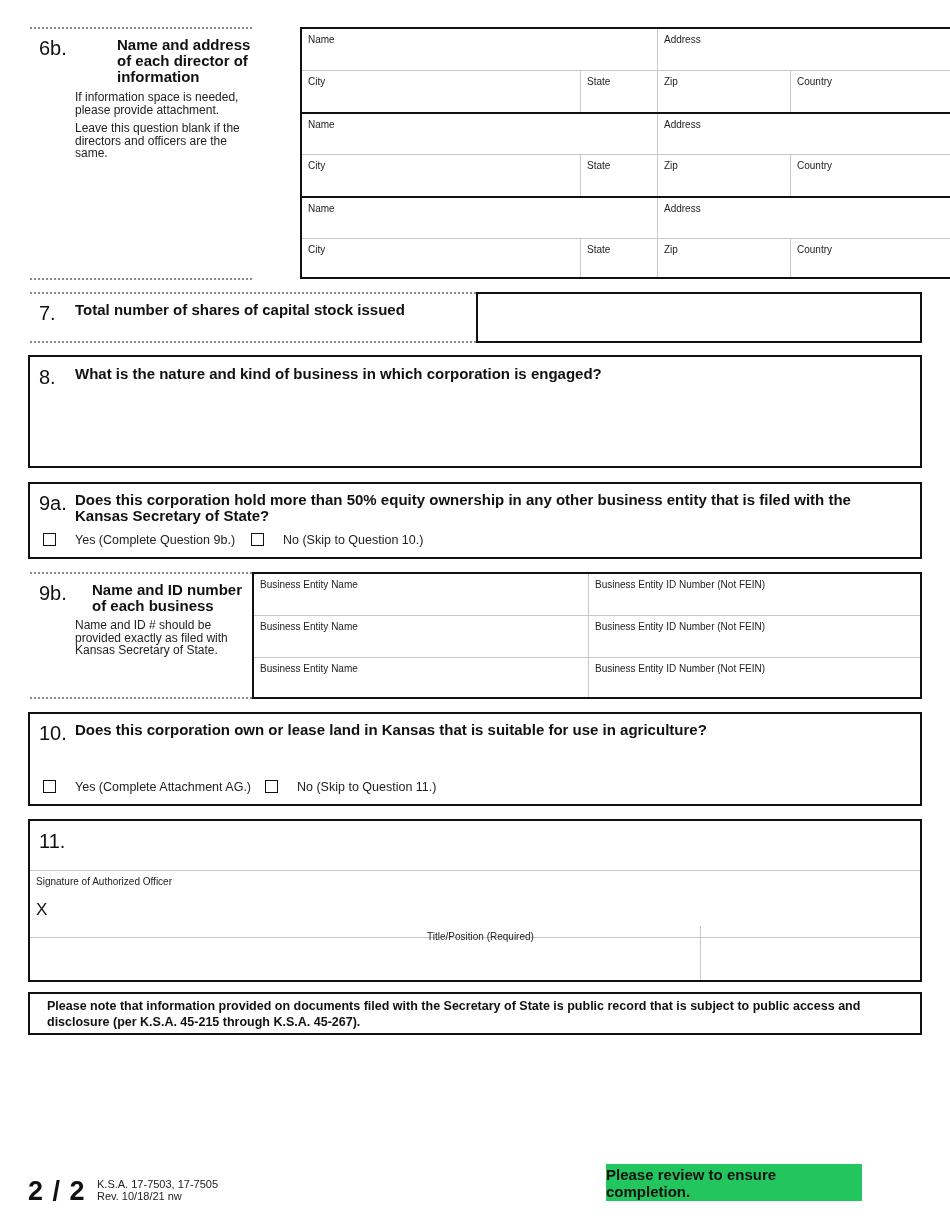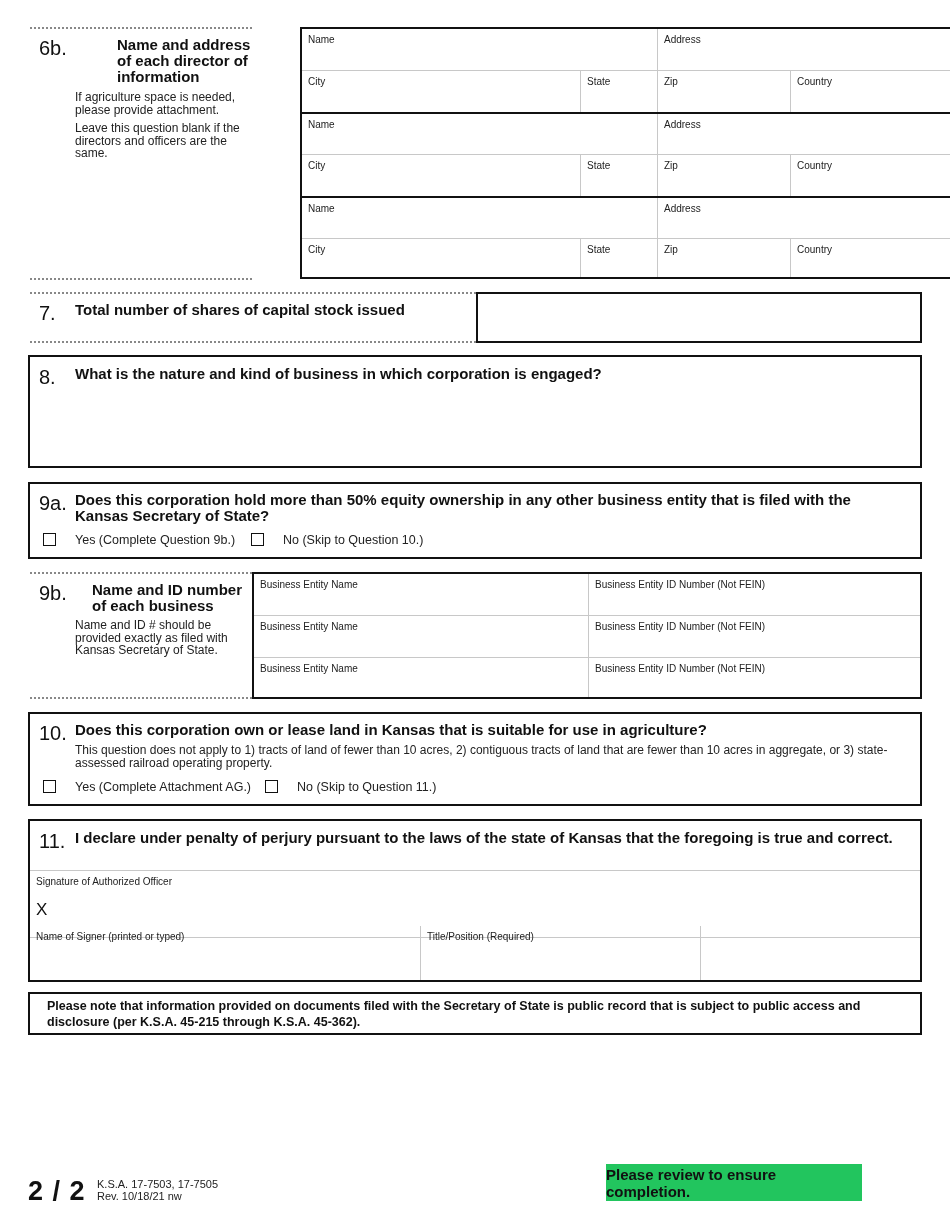--- a/index.html
+++ b/index.html
@@ -33,21 +33,21 @@
 
 <div class="dots" style="left:30px; top:27px; width:222px;"></div>
 <div class="dots" style="left:30px; top:278px; width:222px;"></div>
 
 <div class="qnum" style="left:39px; top:37px;">6b.</div>
 <div class="qtitle" style="left:81px; top:37px;margin-left:36px;">
   <div>Name and address</div>
   <div>of each director of</div>
   <div>information</div>
 </div>
-<div class="qnote" style="left:75px; top:91px; width:170px;">If agriculture space is needed, please provide attachment.</div>
+<div class="qnote" style="left:75px; top:91px; width:170px;">If information space is needed, please provide attachment.</div>
 <div class="qnote" style="left:75px; top:122px; width:170px;">Leave this question blank if the directors and officers are the same.</div>
 
 <div class="grid" style="left:252px; top:27px; width:670px; height:252px;margin-left:48px;">
 
   <div class="cell" style="left:0; top:0; width:356px; height:42px; border-right-width:1.5px; border-bottom-width:1.5px;">
     <span class="lbl">Name</span>
       <input style="">
   </div>
   <div class="cell" style="left:356px; top:0; width:310px; height:42px; border-bottom-width:1.5px;">
     <span class="lbl">Address</span>
@@ -178,47 +178,41 @@
   </div>
   <div class="cell" style="left:335px; top:84px; width:331px; height:39px;">
     <span class="lbl">Business Entity ID Number (Not FEIN)</span>
       <input style="">
   </div>
 </div>
 
 <div class="box" style="left:28px; top:712px; width:894px; height:94px;">
   <div class="qnum" style="left:9px; top:8px;">10.</div>
   <div class="qtitle" style="left:45px; top:8px;">Does this corporation own or lease land in Kansas that is suitable for use in agriculture?</div>
-  <div class="qnote" style="left:45px; top:30px; width:830px;">This question does not apply to 1) tracts of land of fewer than 10 acres, 2) contiguous tracts of land that are fewer than 10 acres in aggregate, or 3) state-assessed railroad operating property.</div>
   <div class="chk" style="left:13px; top:66px;"></div>
   <div class="chklbl" style="left:45px; top:66px;">Yes (Complete Attachment AG.)</div>
   <div class="chk" style="left:235px; top:66px;"></div>
   <div class="chklbl" style="left:267px; top:66px;">No (Skip to Question 11.)</div>
 </div>
 
 <div class="box" style="left:28px; top:819px; width:894px; height:163px;">
   <div class="qnum" style="left:9px; top:9px;">11.</div>
-  <div class="qtitle" style="left:45px; top:9px; width:820px;">I declare under penalty of perjury pursuant to the laws of the state of Kansas that the foregoing is true and correct.</div>
   <div class="cell" style="left:0; top:49px; width:890px; height:68px; border-top-width:1.5px; border-bottom-width:1.5px;">
     <span class="lbl">Signature of Authorized Officer</span>
     <span style="position:absolute; left:6px; top:29px; font-size:17px;">X</span>
     <input style="left: 26px;">
   </div>
-  <div class="cell" style="left:0; top:105px; width:391px; height:54px; border-right-width:1.5px;">
-    <span class="lbl">Name of Signer (printed or typed)</span>
-      <input style="">
-  </div>
   <div class="cell" style="left:391px; top:105px; width:280px; height:54px; border-right-width:1.5px;">
     <span class="lbl">Title/Position (Required)</span>
       <input style="">
   </div>
 </div>
 
 <div class="box" style="left:28px; top:992px; width:894px; height:43px;">
-  <div style="position:absolute; left:17px; top:4px; right:8px; font-weight:bold; font-size:12.5px; line-height:16px;">Please note that information provided on documents filed with the Secretary of State is public record that is subject to public access and disclosure (per K.S.A. 45-215 through K.S.A. 45-362).</div>
+  <div style="position:absolute; left:17px; top:4px; right:8px; font-weight:bold; font-size:12.5px; line-height:16px;">Please note that information provided on documents filed with the Secretary of State is public record that is subject to public access and disclosure (per K.S.A. 45-215 through K.S.A. 45-267).</div>
 </div>
 
 <div class="footer-page">2 / 2</div>
 <div class="footer-ref">
   <div>K.S.A. 17-7503, 17-7505</div>
   <div>Rev. 10/18/21 nw</div>
 </div>
 <div class="review">Please review to ensure completion.</div>
 
 </body></html>

